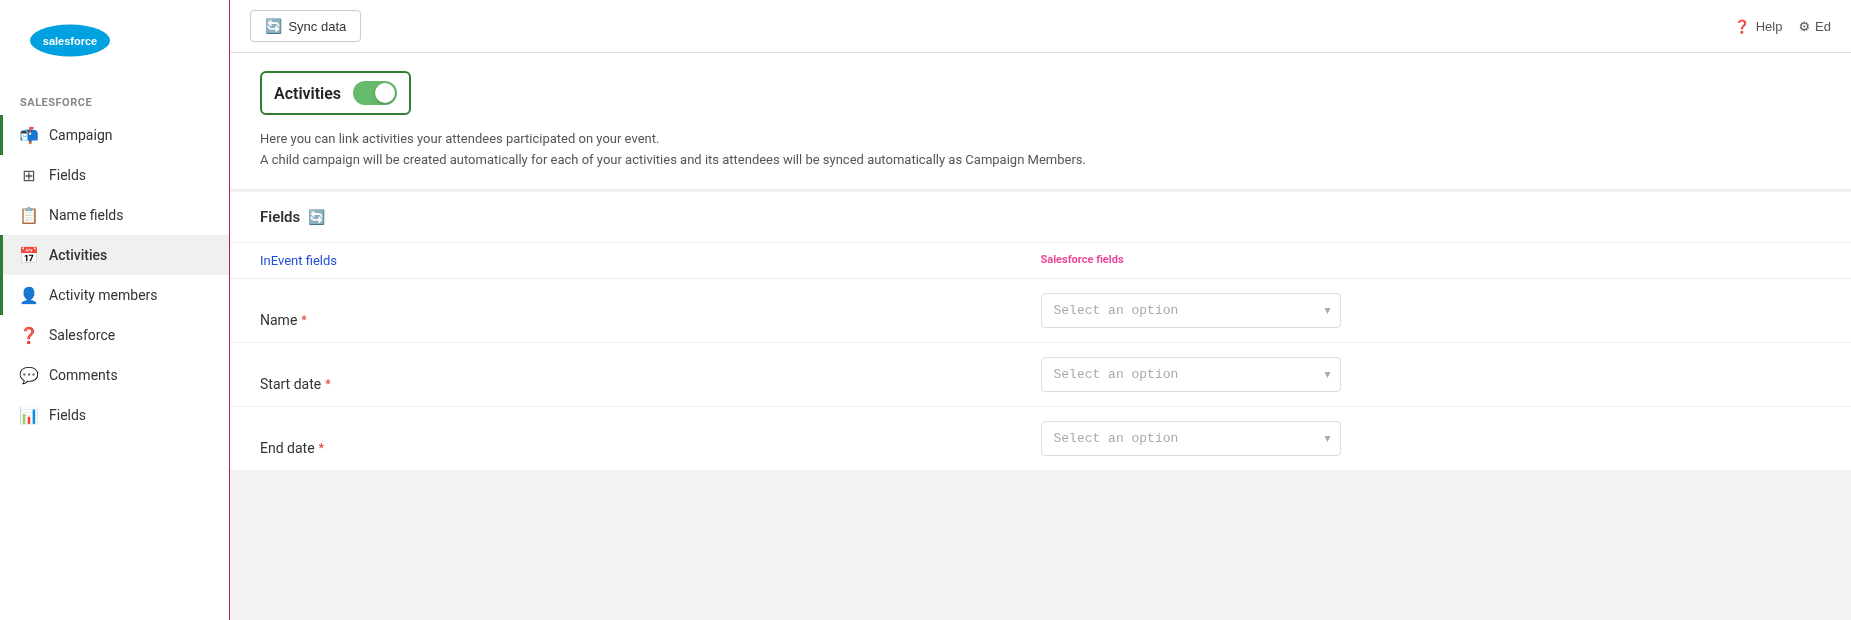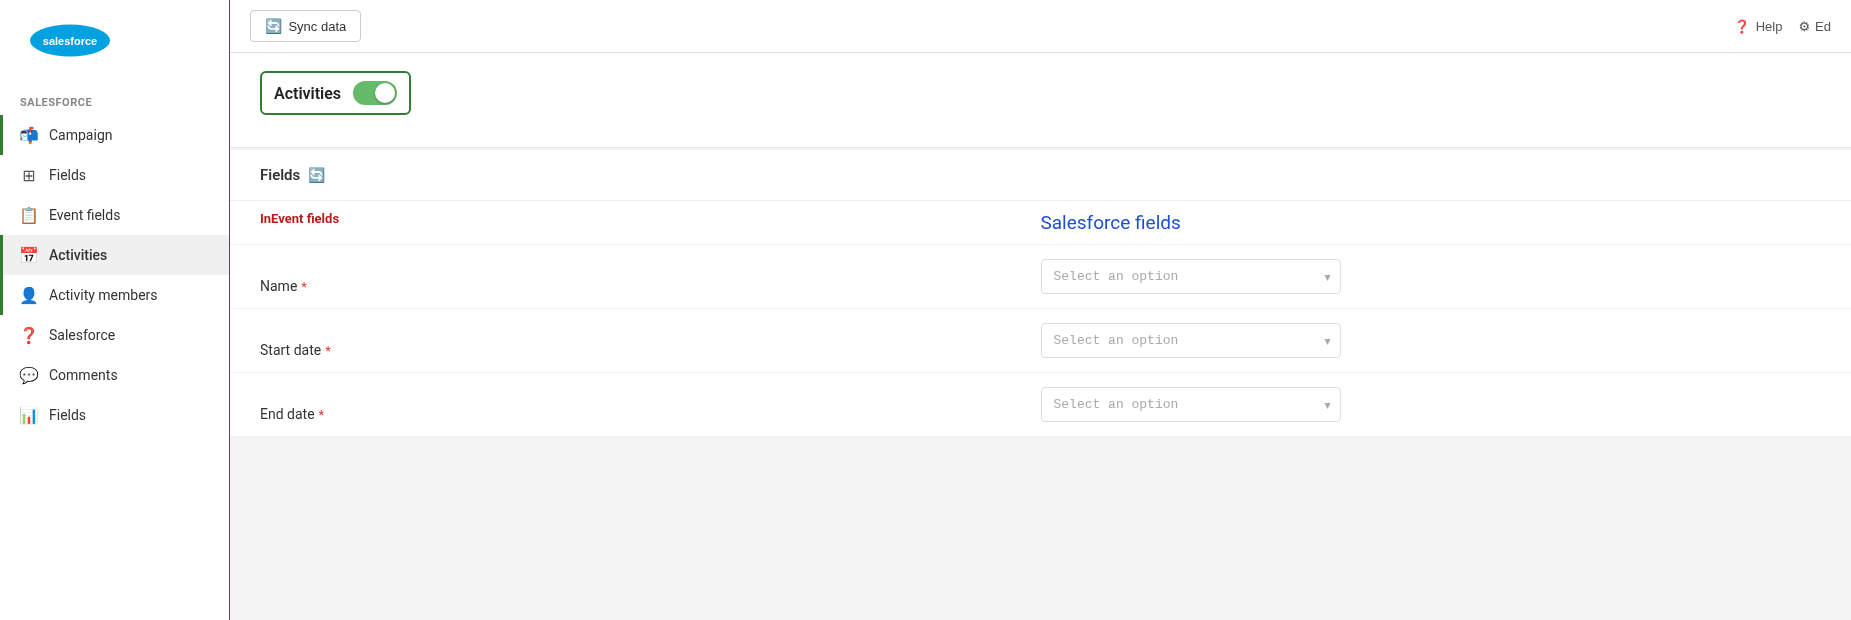--- a/index.html
+++ b/index.html
@@ -207,28 +207,28 @@
     }
     .fields-table-header {
       display: flex;
       padding: 10px 30px;
       background: #fff;
       border-bottom: 1px solid #eee;
     }
     .fields-table-header .col-inevent {
       flex: 1;
       font-size: 13px;
-      color: #b91c1c;
-      font-weight: 700;
-    }
-    .fields-table-header .col-salesforce {
-      flex: 1;
-      font-size: 19px;
       color: #1d4ed8;
       font-weight: 400;
+    }
+    .fields-table-header .col-salesforce {
+      flex: 1;
+      font-size: 11px;
+      color: #ec4899;
+      font-weight: 700;
     }
     .fields-row {
       display: flex;
       align-items: flex-end;
       padding: 14px 30px;
       border-bottom: 1px solid #f0f0f0;
       background: #fff;
     }
     .fields-row .col-inevent {
       flex: 1;
@@ -290,21 +290,21 @@
     <li class="sidebar-border-left">
       <span class="nav-icon">📬</span>
       <span>Campaign</span>
     </li>
     <li>
       <span class="nav-icon">⊞</span>
       <span>Fields</span>
     </li>
     <li>
       <span class="nav-icon">📋</span>
-      <span>Event fields</span>
+      <span>Name fields</span>
     </li>
     <li class="active">
       <span class="nav-icon">📅</span>
       <span>Activities</span>
     </li>
     <li style="border-left:3px solid #2e7d32;">
       <span class="nav-icon">👤</span>
       <span>Activity members</span>
     </li>
     <li>
@@ -343,20 +343,24 @@
 
   <div class="scroll-area">
 
     <div class="activities-toggle-section">
       <div class="toggle-row">
         <span class="toggle-label">Activities</span>
         <div class="toggle-switch on">
           <div class="toggle-knob"></div>
         </div>
       </div>
+      <div class="activities-desc">
+        <div>Here you can link activities your attendees participated on your event.</div>
+        <div>A child campaign will be created automatically for each of your activities and its attendees will be synced automatically as Campaign Members.</div>
+      </div>
     </div>
 
     <div class="fields-section">
       <div class="fields-header">
         <span>Fields</span>
         <span class="refresh-icon">🔄</span>
       </div>
       <div class="fields-table">
         <div class="fields-table-header">
           <div class="col-inevent">InEvent fields</div>

